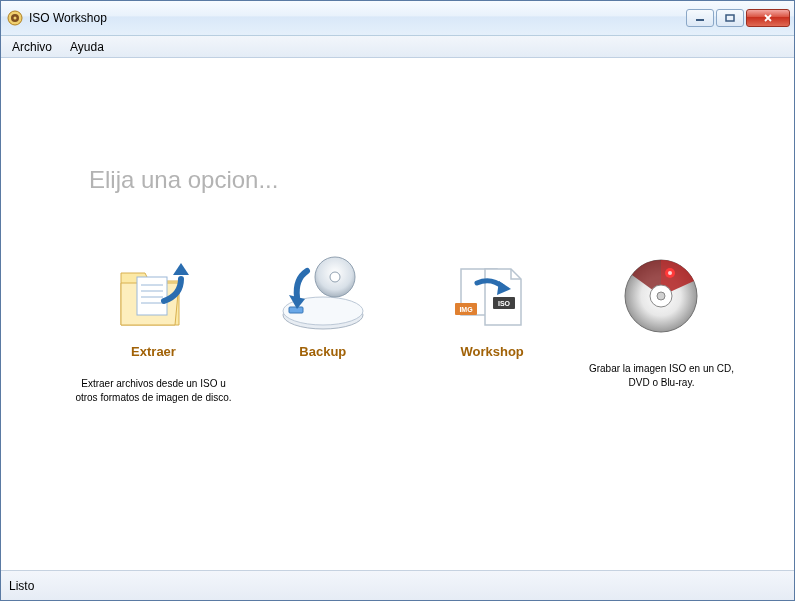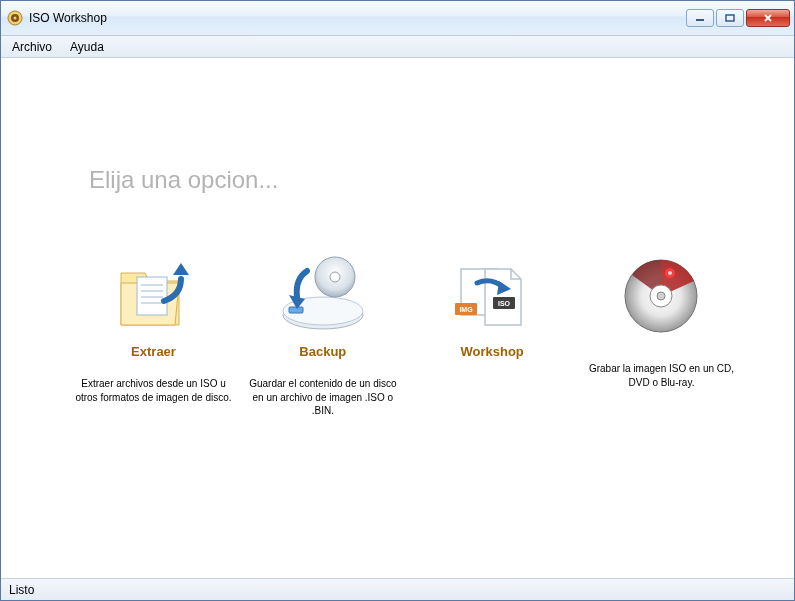--- a/index.html
+++ b/index.html
@@ -113,21 +113,21 @@
     }
     .option .opt-desc {
       font-size: 10px;
       color: #000;
       margin-top: 18px;
       line-height: 1.35;
       padding: 0 4px;
     }
     
     .statusbar {
-      height: 22px;
+      height: 30px;
       background: linear-gradient(to bottom, #f3f6fb, #e6ecf5);
       border-top: 1px solid #c6d2e0;
       display: flex;
       align-items: center;
       padding: 0 8px;
       color: #000;
     }
   </style>
 </head>
 <body>
@@ -201,21 +201,20 @@
           <ellipse cx="48" cy="62" rx="40" ry="14" fill="#e8edf3" stroke="#aab6c4" stroke-width="1"></ellipse>
           <ellipse cx="48" cy="58" rx="40" ry="14" fill="#f6f9fc" stroke="#bcc8d6" stroke-width="1"></ellipse>
           <rect x="14" y="54" width="14" height="6" rx="1" fill="#6aa8e8" stroke="#3a78b8"></rect>
           <circle cx="60" cy="24" r="20" fill="url(#discg)" stroke="#90a0b0" stroke-width="1"></circle>
           <circle cx="60" cy="24" r="5" fill="#fff" stroke="#90a0b0"></circle>
           <path d="M32 18 Q20 26 22 44" fill="none" stroke="#2a6db0" stroke-width="6" stroke-linecap="round"></path>
           <polygon points="14,42 30,46 22,56" fill="#2a6db0"></polygon>
         </svg>
       </div>
       <div class="opt-title">Backup</div>
-      <div class="opt-desc">Guardar el contenido de un disco en un archivo de imagen .ISO o .BIN.</div>
     </div>
 
     <div class="option">
       <div class="icon-wrap">
         <svg width="90" height="86" viewBox="0 0 90 86">
           <rect x="14" y="16" width="36" height="46" fill="#fff" stroke="#b8c4d0" stroke-width="1.5"></rect>
           <path d="M46 12 L56 22 L56 68 L20 68 L20 12 Z" fill="#fff" stroke="#b8c4d0" stroke-width="1.5" transform="translate(18,4)"></path>
           <path d="M64 16 L64 26 L74 26" fill="none" stroke="#b8c4d0" stroke-width="1.5"></path>
           <rect x="8" y="50" width="22" height="12" rx="1" fill="#e08030"></rect>
           <text x="19" y="59" font-size="7" fill="#fff" text-anchor="middle" font-weight="bold">IMG</text>

